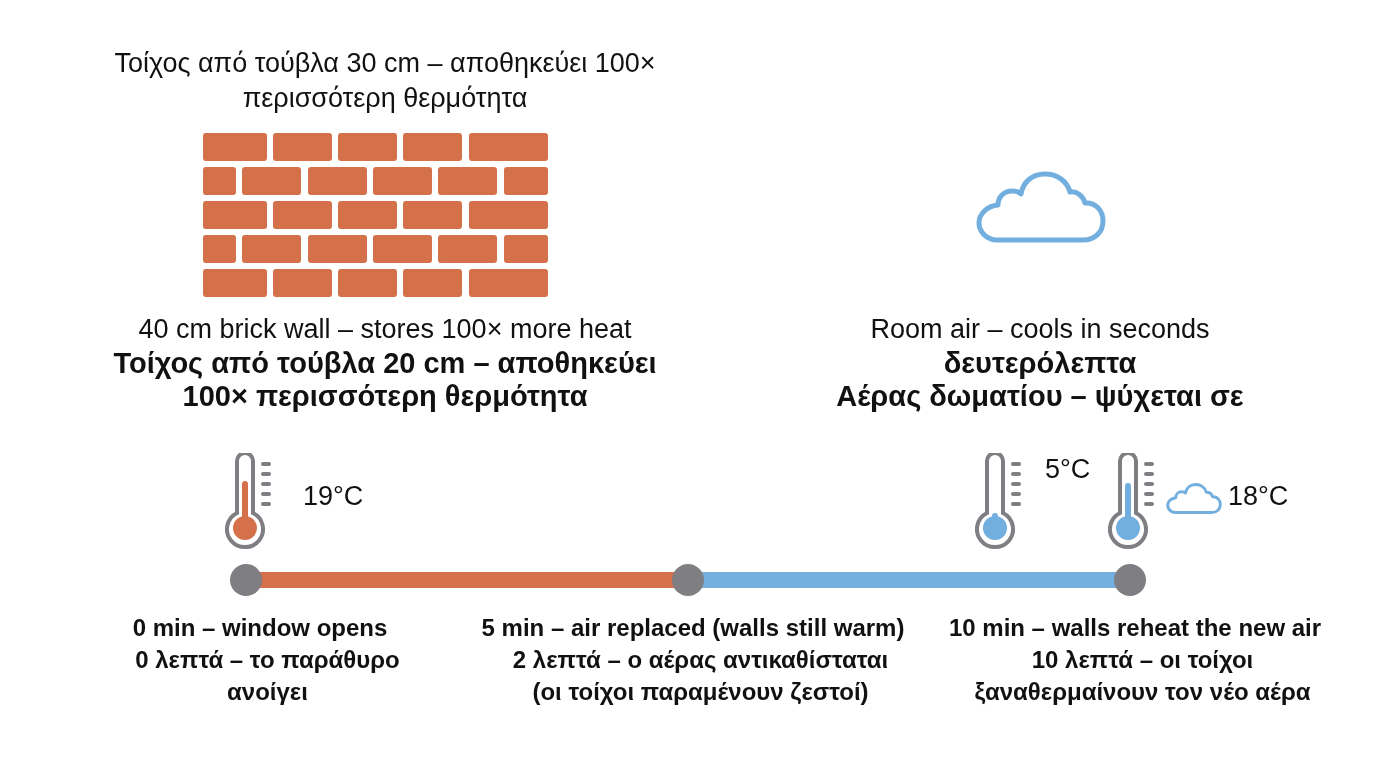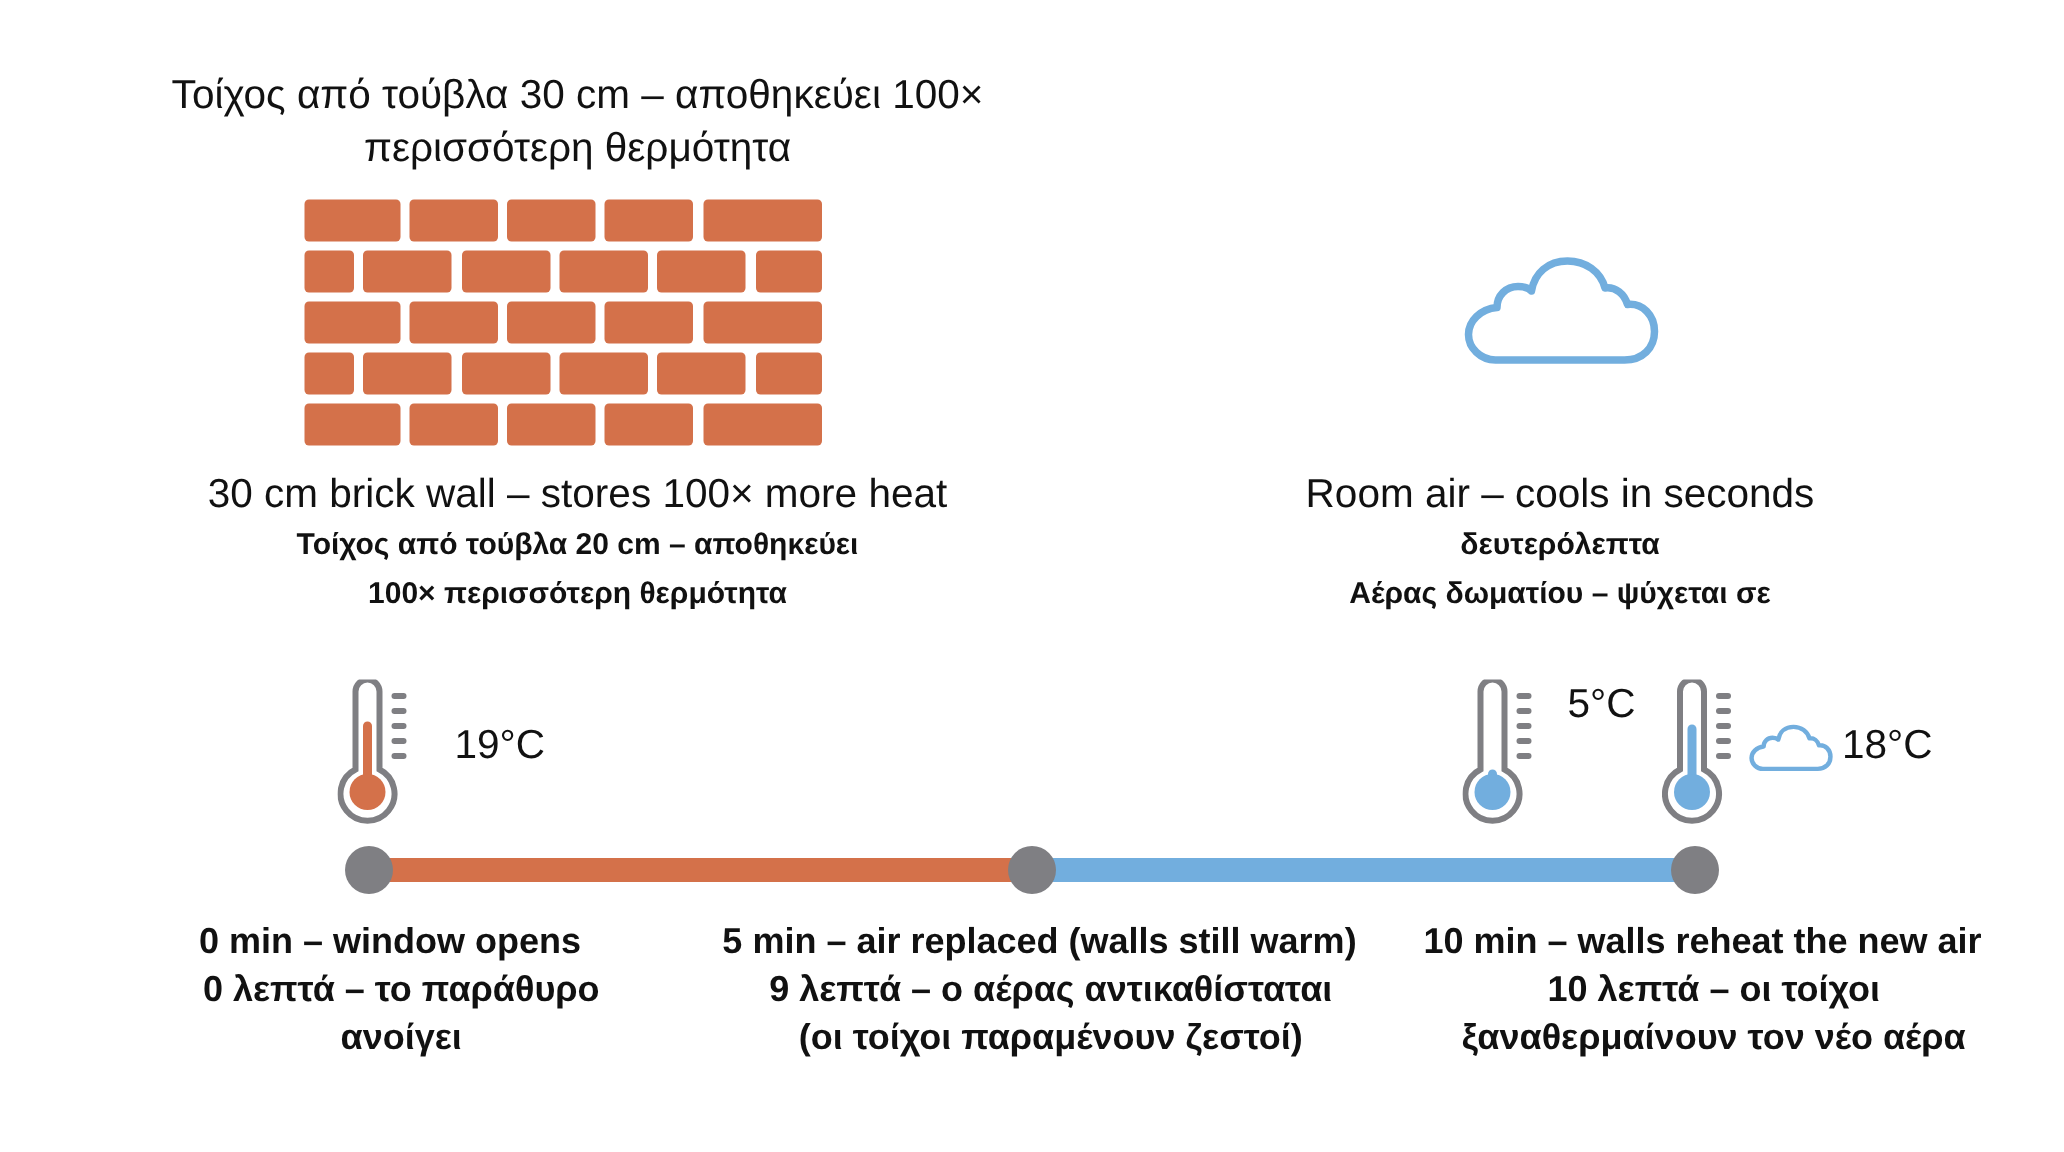--- a/index.html
+++ b/index.html
@@ -3,21 +3,21 @@
 <meta charset="utf-8">
 <style>
   html, body { margin:0; padding:0; }
   body { width:1376px; height:768px; background:#ffffff; position:relative; overflow:hidden;
          font-family:"Liberation Sans", "DejaVu Sans", sans-serif; color:#111; }
   .abs { position:absolute; }
   .title { left:40px; top:46px; width:690px; text-align:center; font-size:27px; line-height:35px; }
   .wall-label { left:100px; top:312px; width:570px; text-align:center; }
   .air-label { left:820px; top:312px; width:440px; text-align:center; }
   .en { font-size:27px; line-height:35px; }
-  .el { font-size:20px; line-height:33px; font-weight:bold; }
+  .el { font-size:29px; line-height:33px; font-weight:bold; }
   .temp { font-size:27px; }
   .step { text-align:center; }
   .step .en { font-size:24px; line-height:32px; font-weight:bold; }
   .step .el { font-size:24px; line-height:32px; font-weight:bold;margin-left:15px; }
   .bar { height:16px; }
   .dot { width:32px; height:32px; border-radius:50%; background:#7f7f83; }
 </style>
 </head>
 <body>
 
@@ -61,21 +61,21 @@
     <rect x="203" y="139" width="59" height="28" rx="3"></rect>
     <rect x="269" y="139" width="79" height="28" rx="3"></rect>
   </g>
 </svg>
 
 <svg class="abs" style="left:975px;top:170px" width="132" height="76" viewBox="0 0 132 76">
   <path d="M22 70 H108 C120 70 128 62 128 51 C128 40 120 32 110 33 C108 26 102 21 95 22 C92 11 82 4 70 4 C57 4 48 12 46 24 C44 22 40 21 37 21 C29 21 23 27 23 35 C12 36 4 44 4 53 C4 62 12 70 22 70 Z" fill="none" stroke="#72aede" stroke-width="5" stroke-linejoin="round"></path>
 </svg>
 
 <div class="abs wall-label">
-  <div class="en">30 cm brick wall – stores 100× more heat</div>
+  <div class="en">40 cm brick wall – stores 100× more heat</div>
   <div class="el">Τοίχος από τούβλα 20 cm – αποθηκεύει</div>
   <div class="el">100× περισσότερη θερμότητα</div>
 </div>
 
 <div class="abs air-label">
   <div class="en">Room air – cools in seconds</div>
   <div class="el">δευτερόλεπτα</div>
   <div class="el">Αέρας δωματίου – ψύχεται σε</div>
 </div>
 
@@ -130,20 +130,20 @@
 <div class="abs dot" style="left:230px;top:564px"></div>
 <div class="abs dot" style="left:672px;top:564px"></div>
 <div class="abs dot" style="left:1114px;top:564px"></div>
 
 <div class="abs step" style="left:80px;top:612px;width:360px">
   <div class="en">0 min – window opens</div>
   <div class="el">0 λεπτά – το παράθυρο ανοίγει</div>
 </div>
 <div class="abs step" style="left:468px;top:612px;width:450px">
   <div class="en">5 min – air replaced (walls still warm)</div>
-  <div class="el">9 λεπτά – ο αέρας αντικαθίσταται</div>
+  <div class="el">2 λεπτά – ο αέρας αντικαθίσταται</div>
   <div class="el">(οι τοίχοι παραμένουν ζεστοί)</div>
 </div>
 <div class="abs step" style="left:930px;top:612px;width:410px">
   <div class="en">10 min – walls reheat the new air</div>
   <div class="el">10 λεπτά – οι τοίχοι</div>
   <div class="el">ξαναθερμαίνουν τον νέο αέρα</div>
 </div>
 
 </body></html>

